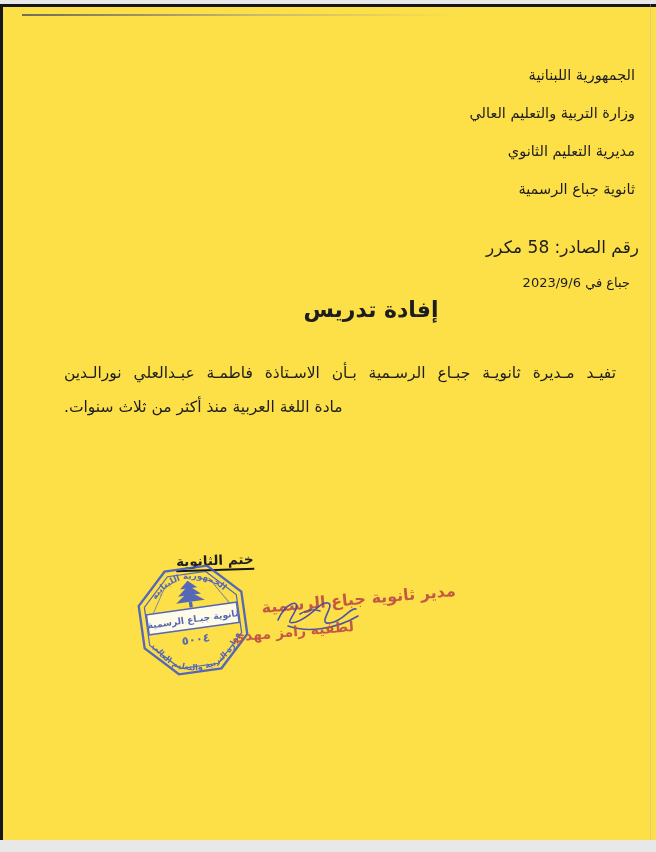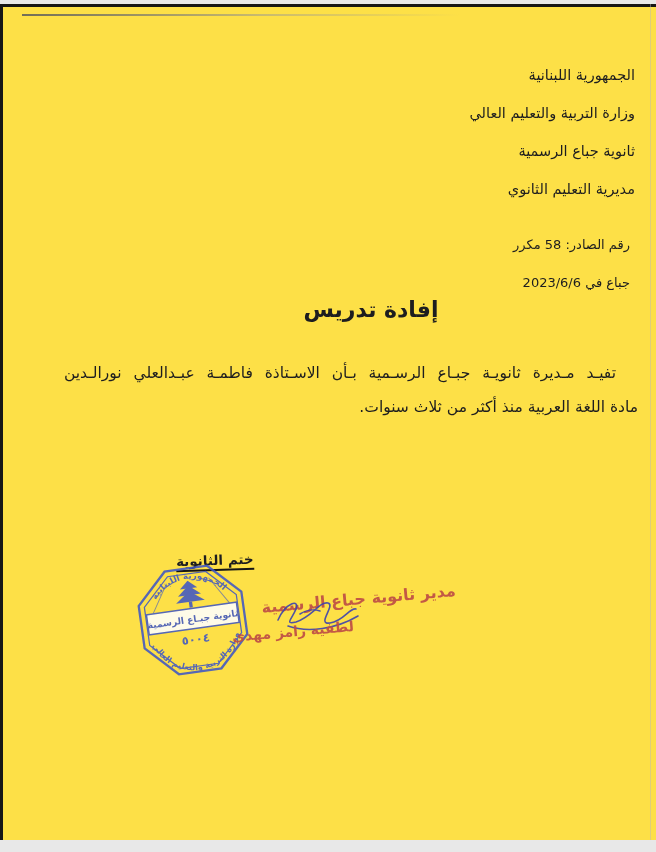--- a/index.html
+++ b/index.html
@@ -10,28 +10,28 @@
   }
   .edge-top{position:absolute;top:0;left:0;width:100%;height:3px;background:var(--border-black,#161616);}
   .edge-left{position:absolute;top:0;left:0;width:3px;height:100%;background:var(--border-black,#161616);}
   .edge-right{position:absolute;top:0;right:5px;width:1px;height:100%;background:rgba(185,185,185,.45);}
   .scan-line{position:absolute;top:10px;left:22px;width:438px;height:2px;
     background:linear-gradient(to right,rgba(90,90,90,.85),rgba(150,150,150,.5) 55%,rgba(210,210,210,0));}
 
   .header-block{position:absolute;top:60px;right:21px;text-align:right;direction:rtl;font-size:14.5px;}
   .header-block .line{margin-bottom:15px;line-height:23px;white-space:nowrap;}
 
-  .meta-ref{position:absolute;top:233px;right:26px;font-size:13px;direction:rtl;white-space:nowrap;}
+  .meta-ref{position:absolute;top:233px;right:17px;font-size:17px;direction:rtl;white-space:nowrap;}
   .meta-date{position:absolute;top:271px;right:26px;font-size:13px;direction:rtl;white-space:nowrap;}
 
   .doc-title{position:absolute;top:293px;left:371px;transform:translateX(-50%);
     font-size:22px;font-weight:bold;direction:rtl;white-space:nowrap;}
 
   .body-block{position:absolute;left:64px;right:18px;top:352px;direction:rtl;font-size:15.5px;}
-  .b-line{line-height:34px;height:34px;text-align:right;}
+  .b-line{line-height:34px;height:34px;text-align:left;}
   .b-just{text-align:justify;text-align-last:justify;}
   .b-indent{padding-right:22px;}
   .b-p2{margin-top:4px;}
 
   .stamp-label{position:absolute;left:176px;top:548px;font-size:13.5px;font-weight:bold;
     border-bottom:2px solid #151515;padding-bottom:1px;transform:rotate(-2deg);
     direction:rtl;white-space:nowrap;}
 
   .seal{position:absolute;left:135px;top:558px;transform:rotate(-8deg);opacity:.88;}
   .seal text{font-family:"DejaVu Sans",sans-serif;fill:var(--seal-blue,#3f57c5);font-weight:bold;}
@@ -50,26 +50,26 @@
 <div class="page">
 
   <div class="edge-top"></div>
   <div class="edge-left"></div>
   <div class="edge-right"></div>
   <div class="scan-line"></div>
 
   <div class="header-block">
     <div class="line">الجمهورية اللبنانية</div>
     <div class="line">وزارة التربية والتعليم العالي</div>
+    <div class="line">مديرية التعليم الثانوي</div>
     <div class="line">ثانوية جباع الرسمية</div>
-    <div class="line">مديرية التعليم الثانوي</div>
   </div>
 
   <div class="meta-ref">رقم الصادر: 58 مكرر</div>
-  <div class="meta-date">جباع في 2023/6/6</div>
+  <div class="meta-date">جباع في 2023/9/6</div>
 
   <div class="doc-title">إفادة تدريس</div>
 
   <div class="body-block">
     <div class="b-line b-just b-indent">تفيـد مـديرة ثانويـة جبـاع الرسـمية بـأن الاسـتاذة  فاطمـة عبـدالعلي نورالـدين</div>
     <div class="b-line">مادة اللغة العربية منذ أكثر من ثلاث سنوات.</div>
   </div>
 
   <div class="stamp-label">ختم الثانوية</div>
 

